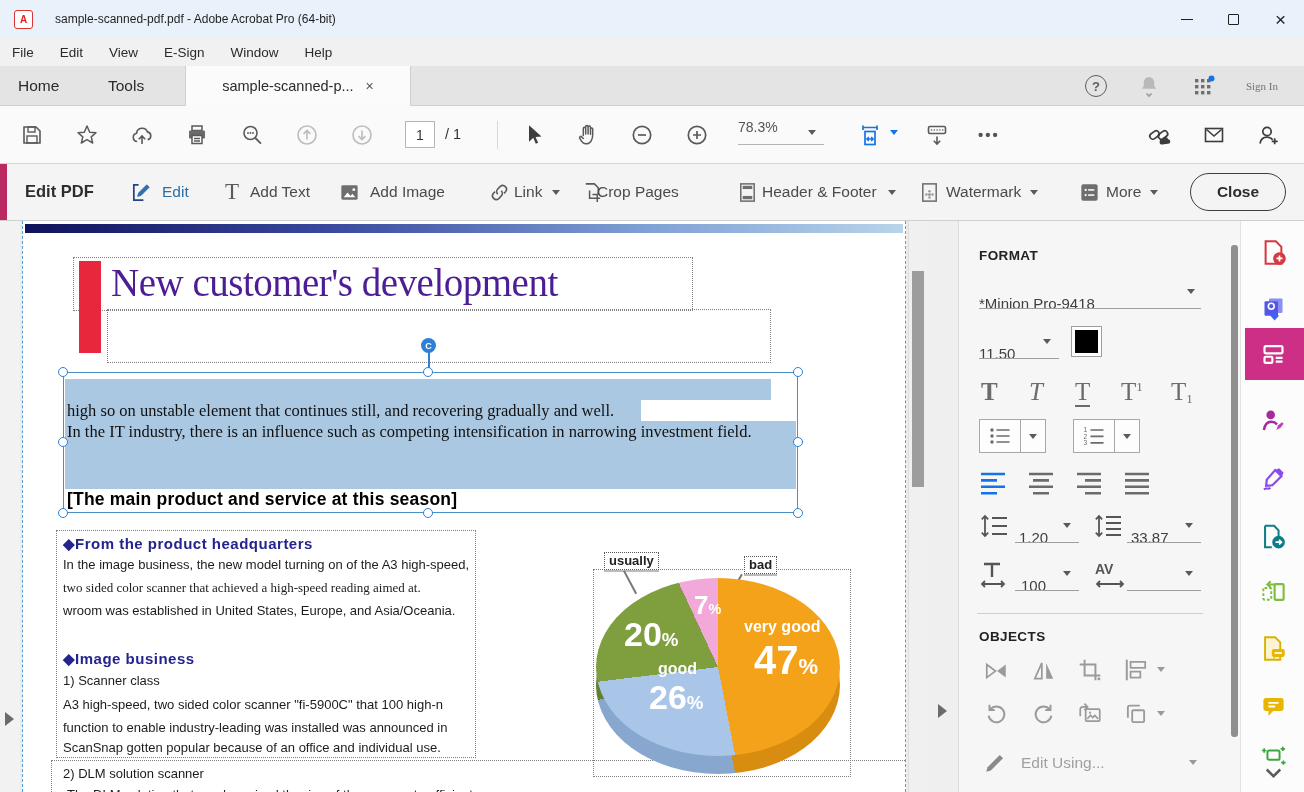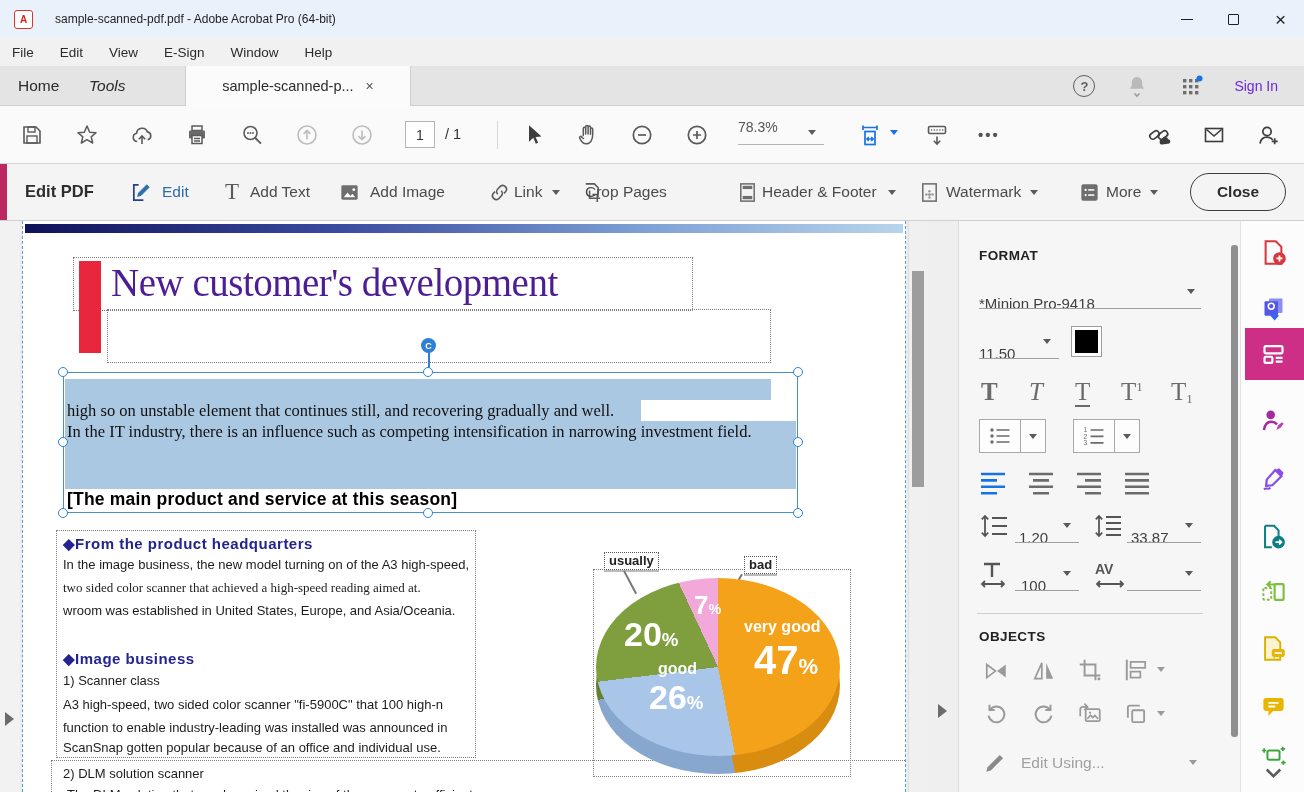--- a/index.html
+++ b/index.html
@@ -27,21 +27,21 @@
   .menu-item { font-size:13.5px; color:#2b2b2b; }
 
   
   .tabbar { left:0; top:66px; width:1304px; height:40px; background:#e4e4e4; border-bottom:1px solid #cfcfcf; }
   .tab-label { position:absolute; top:0; height:40px; display:flex; align-items:center; font-size:15.5px; color:#2b2b2b; }
   .doc-tab { position:absolute; left:185px; top:0; width:226px; height:40px; background:#fbfbfb; border-left:1px solid #cfcfcf; border-right:1px solid #cfcfcf;
     display:flex; align-items:center; justify-content:center; gap:12px; font-size:14.5px; color:#2b2b2b; }
   .tab-close { font-size:14px; color:#555; }
   .tab-right { position:absolute; right:0; top:0; height:40px; display:flex; align-items:center; gap:30px; padding-right:26px; }
   .help-circle { width:22px; height:22px; border:1.6px solid #5f5f5f; border-radius:50%; display:flex; align-items:center; justify-content:center; font-size:13px; font-weight:bold; color:#5f5f5f; }
-  .signin { font-size:14px; color:#6d28d9; }
+  .signin { font-size:11px; color:#737373;font-family:Liberation Serif, serif; }
 
   
   .toolbar { left:0; top:106px; width:1304px; height:58px; background:#fafafa; border-bottom:1px solid #d4d4d4; }
   .tbi { position:absolute; top:17px; width:24px; height:24px; }
   .tb-divider { position:absolute; top:15px; width:1px; height:28px; background:#d8d8d8; }
   .page-box { position:absolute; left:405px; top:15px; width:30px; height:27px; border:1px solid #b5b5b5; background:#fff; display:flex; align-items:center; justify-content:center; font-size:14px; color:#333; }
   .page-total { position:absolute; left:445px; top:20px; font-size:14.5px; color:#333; }
   .zoom-value { position:absolute; left:738px; top:13px; width:86px; border-bottom:1px solid #b5b5b5; padding-bottom:9px; font-size:14px; color:#555; }
   .caret { width:0; height:0; border-left:4.5px solid transparent; border-right:4.5px solid transparent; border-top:5.5px solid #5a5a5a; display:inline-block; }
   .caret.abs { position:absolute; }
@@ -136,21 +136,21 @@
   <div class="menu-item">File</div>
   <div class="menu-item">Edit</div>
   <div class="menu-item">View</div>
   <div class="menu-item">E-Sign</div>
   <div class="menu-item">Window</div>
   <div class="menu-item">Help</div>
 </div>
 
 <div class="abs tabbar">
   <div class="tab-label" style="left:18px;">Home</div>
-  <div class="tab-label" style="left:89px;font-style:italic;">Tools</div>
+  <div class="tab-label" style="left:108px;">Tools</div>
   <div class="doc-tab">
     <span>sample-scanned-p...</span>
     <span class="tab-close">×</span>
   </div>
   <div class="tab-right">
     <div class="help-circle">?</div>
     <svg width="24" height="26" viewBox="0 0 24 26">
       <path d="M12 4a5.2 5.2 0 0 1 5.2 5.2v3.6l1.9 2.9H4.9l1.9-2.9V9.2A5.2 5.2 0 0 1 12 4z" fill="#b9b9b9"></path>
       <path d="M9.5 20.5l2.5 2.5 2.5-2.5" fill="none" stroke="#9a9a9a" stroke-width="1.6"></path>
     </svg>
@@ -285,21 +285,21 @@
     <path d="M10.2 13.8a3.9 3.9 0 0 1 0-5.5l2.6-2.6a3.9 3.9 0 0 1 5.5 5.5l-1.7 1.7" fill="none" stroke="#5a5a5a" stroke-width="1.7"></path>
     <path d="M13.8 10.2a3.9 3.9 0 0 1 0 5.5l-2.6 2.6a3.9 3.9 0 0 1-5.5-5.5l1.7-1.7" fill="none" stroke="#5a5a5a" stroke-width="1.7"></path>
   </svg>
   <div class="eb-label" style="left:514px;">Link</div>
   <span class="caret abs" style="left:552px; top:26px;"></span>
 
   <svg class="ebi" style="left:580px;" viewBox="0 0 24 24">
     <path d="M6 3h9l4 4v7" fill="none" stroke="#5a5a5a" stroke-width="1.6"></path>
     <path d="M10 10v8h11M13 14h5v8" fill="none" stroke="#5a5a5a" stroke-width="1.6"></path>
   </svg>
-  <div class="eb-label" style="left:585px;">Crop Pages</div>
+  <div class="eb-label" style="left:597px;">Crop Pages</div>
 
   <svg class="ebi" style="left:736px;" viewBox="0 0 24 24">
     <rect x="5" y="3" width="14" height="18" fill="none" stroke="#6e6e6e" stroke-width="1.6"></rect>
     <rect x="7" y="5" width="10" height="3.4" fill="#6e6e6e"></rect>
       <rect x="7" y="15.6" width="10" height="3.4" fill="#6e6e6e"></rect>
   </svg>
   <div class="eb-label" style="left:762px;">Header &amp; Footer</div>
   <span class="caret abs" style="left:888px; top:26px;"></span>
 
   <svg class="ebi" style="left:918px;" viewBox="0 0 24 24">

